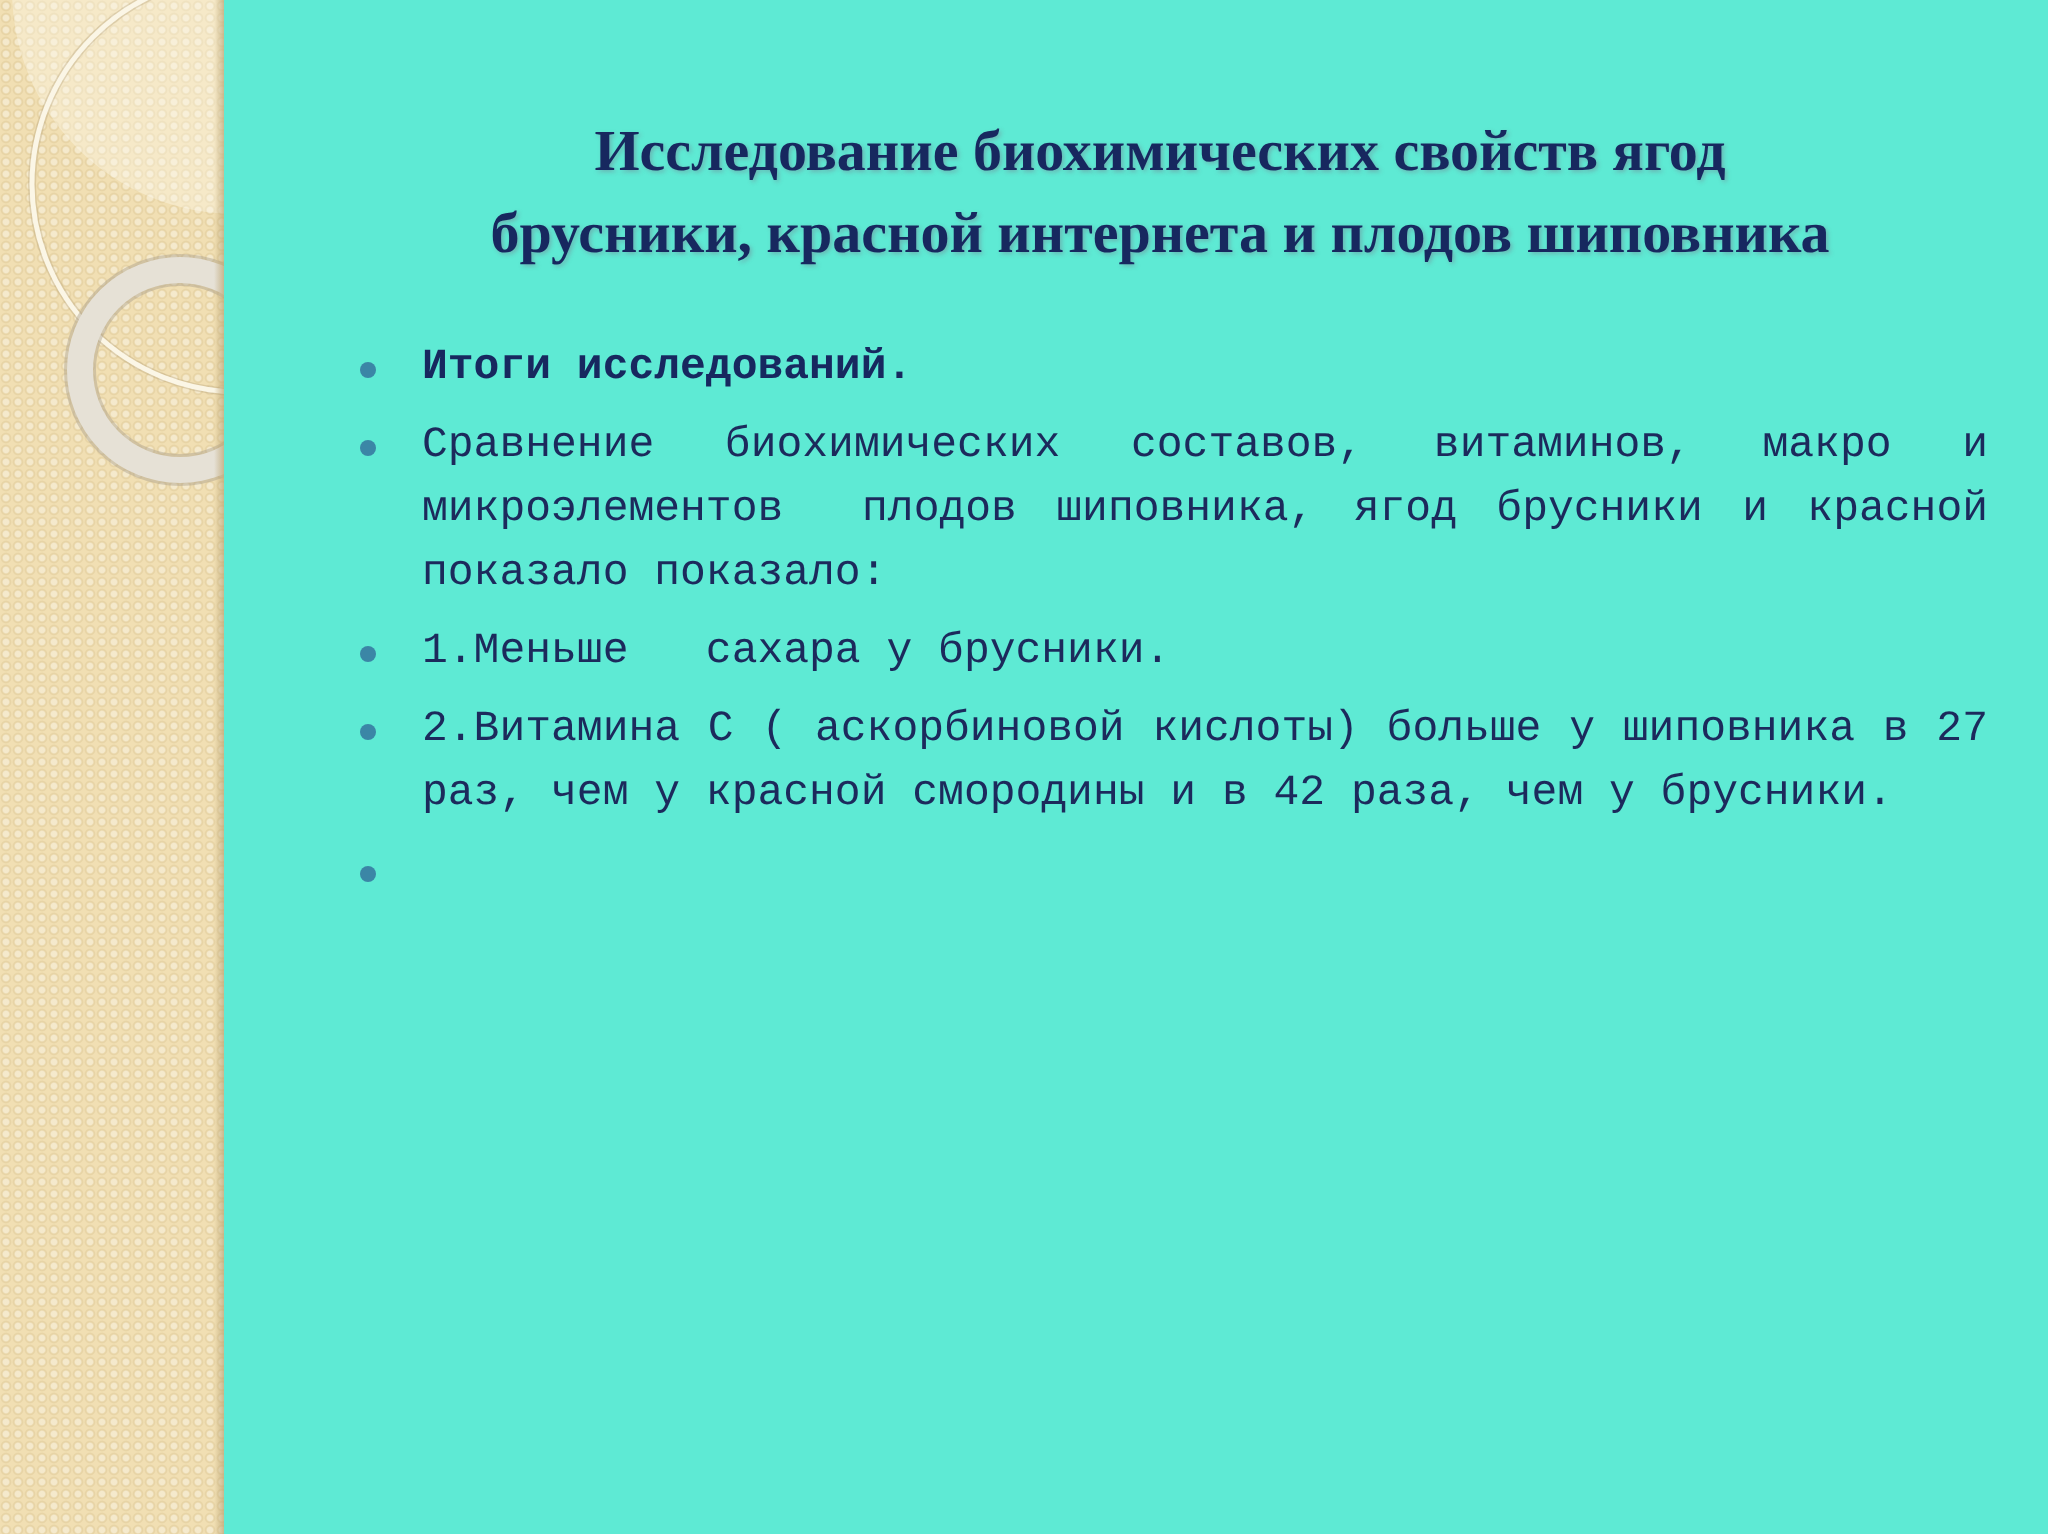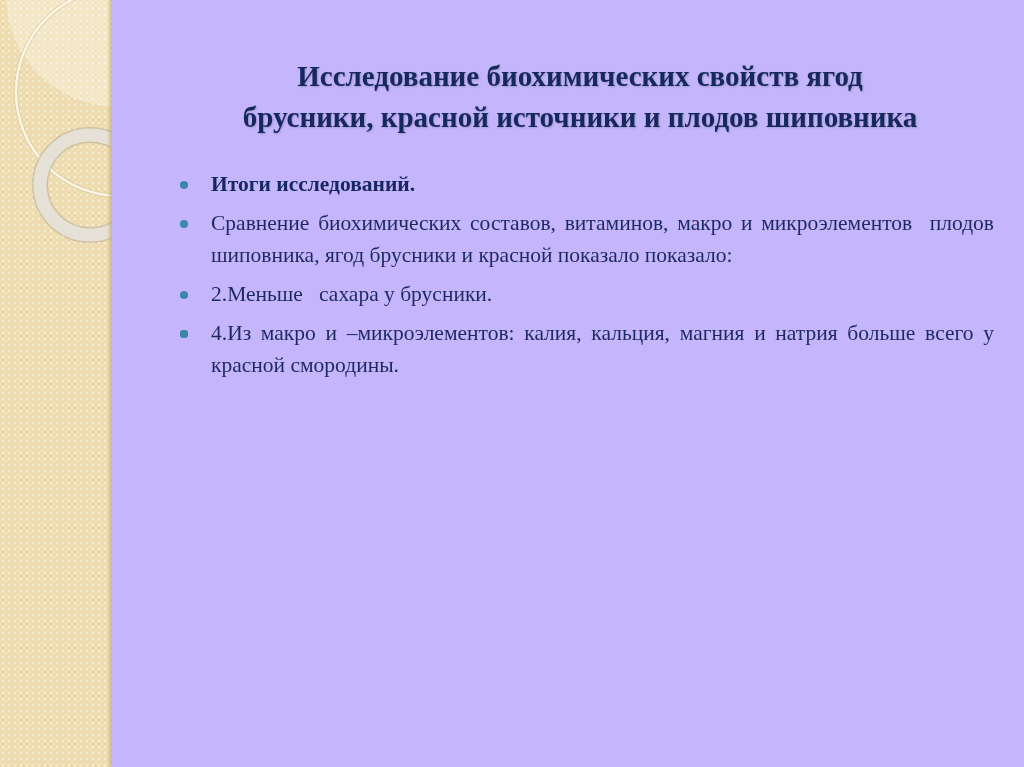--- a/index.html
+++ b/index.html
@@ -7,21 +7,21 @@
       padding: 0;
       width: 1024px;
       height: 767px;
       overflow: hidden;
       background: #ffffff;
     }
     .slide {
       position: relative;
       width: 1024px;
       height: 767px;
-      background: #c4b5fd;
+      background: #5eead4;
     }
     .side-panel {
       position: absolute;
       left: 0;
       top: 0;
       width: 112px;
       height: 767px;
       background-color: #f1dfb3;
       background-image:
         radial-gradient(circle at 3px 3px, rgba(255,250,235,0.55) 1.4px, rgba(0,0,0,0) 2px),
@@ -67,20 +67,21 @@
       font-family: "Liberation Serif", "DejaVu Serif", serif;
       font-size: 21.5px;
       line-height: 32px;
       color: #1c2a5c;
     }
     .content li {
       position: relative;
       padding-left: 33px;
       margin-bottom: 7px;
       text-align: justify;
+      font-family: Liberation Mono, monospace;
     }
     .content li .bullet-dot {
       position: absolute;
       left: 2px;
       top: 13px;
       width: 8px;
       height: 8px;
       border-radius: 50%;
       background: #3b86a6;
     }
@@ -106,41 +107,38 @@
       <circle cx="120" cy="92" r="104" fill="none" stroke="#fbf6e6" stroke-width="2.5"></circle>
 
       <circle cx="90" cy="185" r="50" fill="none" stroke="rgba(170,160,140,0.45)" stroke-width="16"></circle>
       <circle cx="90" cy="185" r="50" fill="none" stroke="#e6e1d6" stroke-width="13"></circle>
     </svg>
     <div class="side-panel-edge"></div>
   </div>
 
   <h1 class="title">
     <span>Исследование биохимических свойств  ягод</span><br>
-    <span>брусники, красной источники и плодов шиповника</span>
+    <span>брусники, красной интернета и плодов шиповника</span>
   </h1>
 
   <ul class="content">
     <li class="bold-item">
       <span class="bullet-dot"></span>
       <span class="item-text">Итоги исследований.</span>
     </li>
     <li>
       <span class="bullet-dot"></span>
       <span class="item-text">Сравнение биохимических составов, витаминов, макро и микроэлементов  плодов шиповника, ягод брусники и красной показало показало:</span>
     </li>
     <li>
       <span class="bullet-dot"></span>
-      <span class="item-text">2.Меньше   сахара у брусники.</span>
+      <span class="item-text">1.Меньше   сахара у брусники.</span>
     </li>
     <li>
       <span class="bullet-dot"></span>
+      <span class="item-text">2.Витамина С ( аскорбиновой кислоты) больше у шиповника в 27 раз, чем у красной смородины и в 42 раза, чем у брусники.</span>
     </li>
     <li>
       <span class="bullet-dot"></span>
-    </li>
-    <li>
-      <span class="bullet-dot"></span>
-      <span class="item-text">4.Из макро и –микроэлементов: калия, кальция, магния и натрия больше всего у красной смородины.</span>
     </li>
   </ul>
 
 </div>
 
 </body></html>

